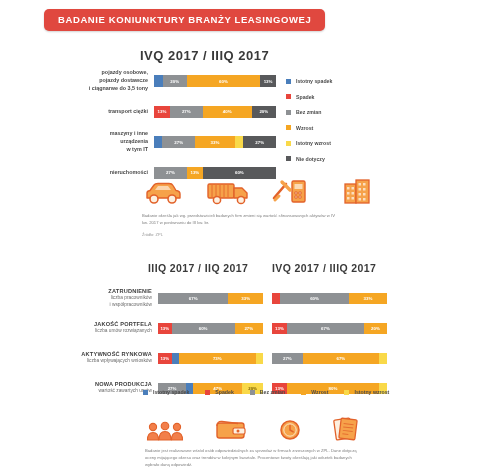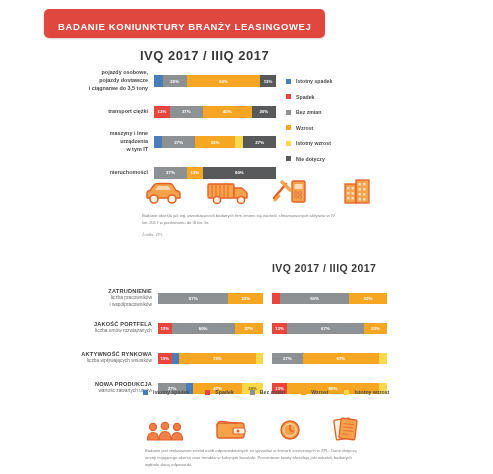--- a/index.html
+++ b/index.html
@@ -11,21 +11,21 @@
     position: relative;
   }
   .page { width: 493px; height: 474px; position: relative; background: #fff; }
 
   
   .banner-wrap { position: absolute; left: 44px; top: 9px; }
   .banner {
     background: #e0483f;
     color: #fff;
     border-radius: 5px;
-    padding: 12px 14px 6px 14px;
+    padding: 5px 14px 6px 14px;
     font-size: 9.5px;
     letter-spacing: 0.6px;
     font-weight: bold;
     white-space: nowrap;
     box-shadow: 0 1px 2px rgba(0,0,0,0.18);
   }
 
   
   .sec1-title {
     position: absolute; left: 140px; top: 48px;
@@ -229,20 +229,21 @@
         </g>
       </svg>
     </div>
   </div>
 
   <div class="cap1">
     <div class="cap-txt">Badanie określa jak wg. przedstawicieli badanych firm zmieni się wartość sfinansowanych aktywów w IV kw. 2017 w porównaniu do III kw. br.</div>
     <div class="cap-src">Źródło: ZPL</div>
   </div>
 
+  <div class="sec2-h left">IIIQ 2017 / IIQ 2017</div>
   <div class="sec2-h right">IVQ 2017 / IIIQ 2017</div>
 
   <div class="sec2-rows" id="sec2rows">
       <div class="row2">
         <div class="lbl2">
           <div class="t">ZATRUDNIENIE</div>
           <div class="s">
             <div>liczba pracowników</div>
             <div>i współpracowników</div>
           </div>

